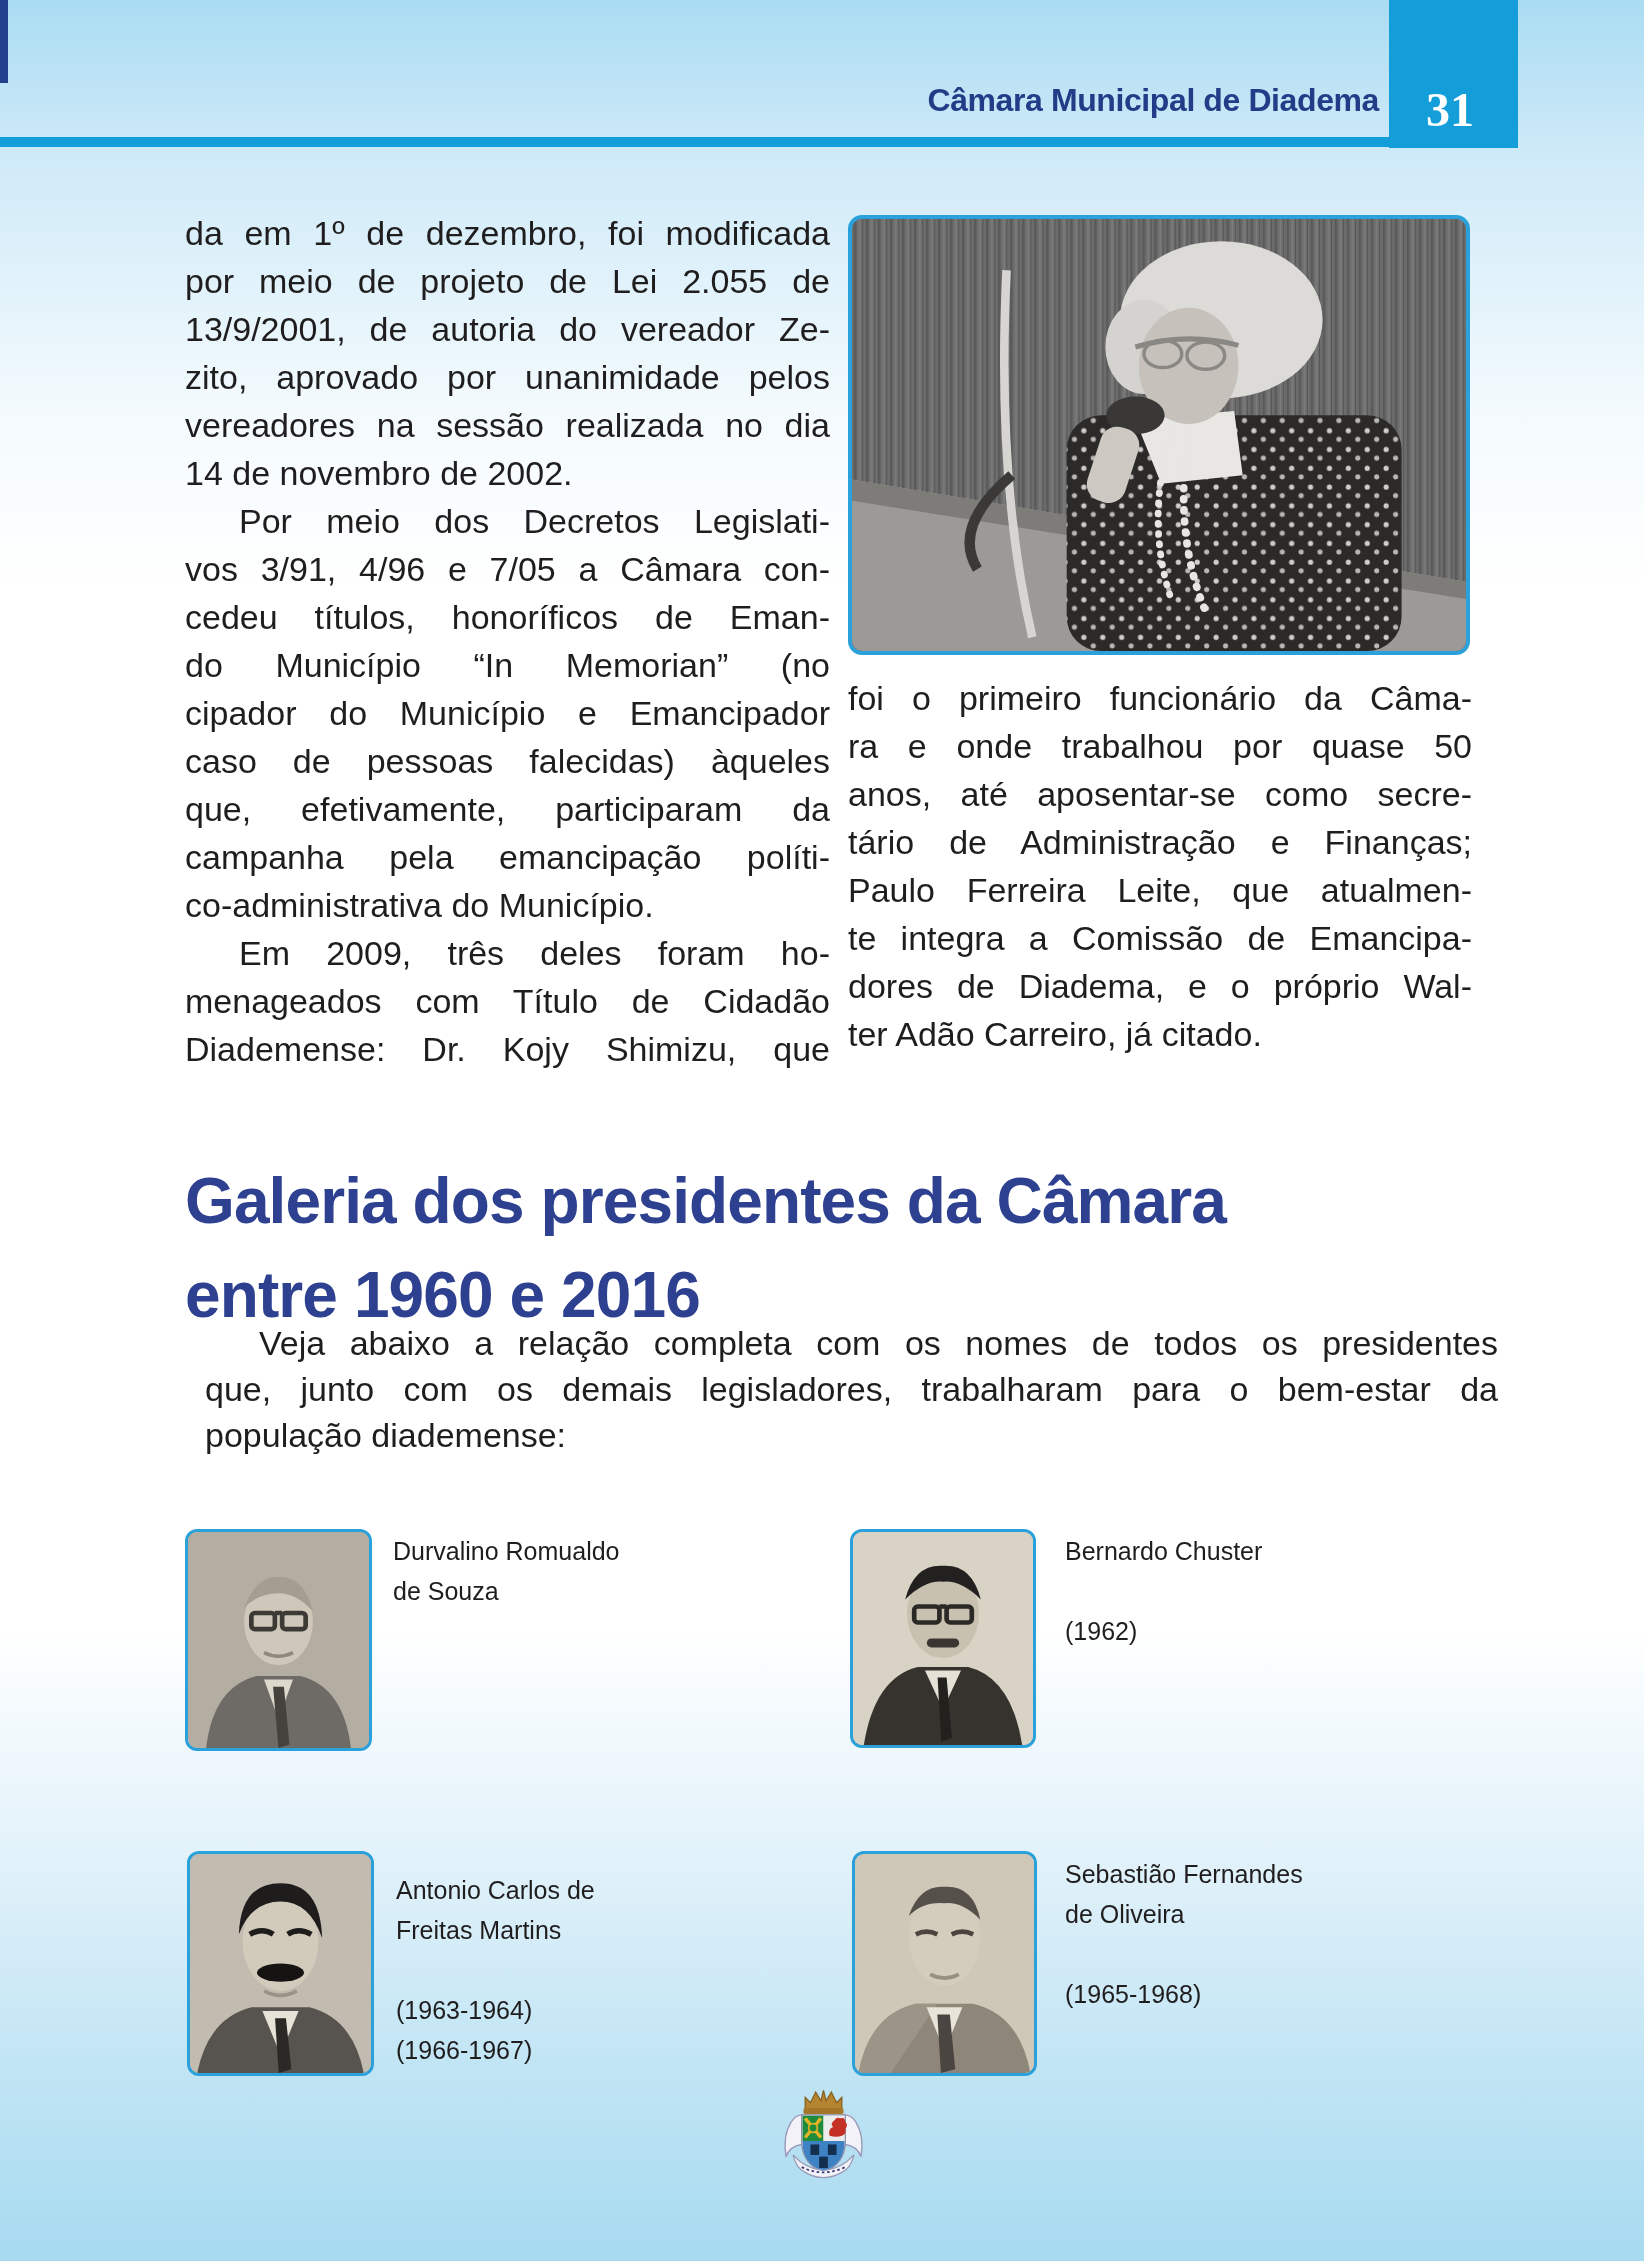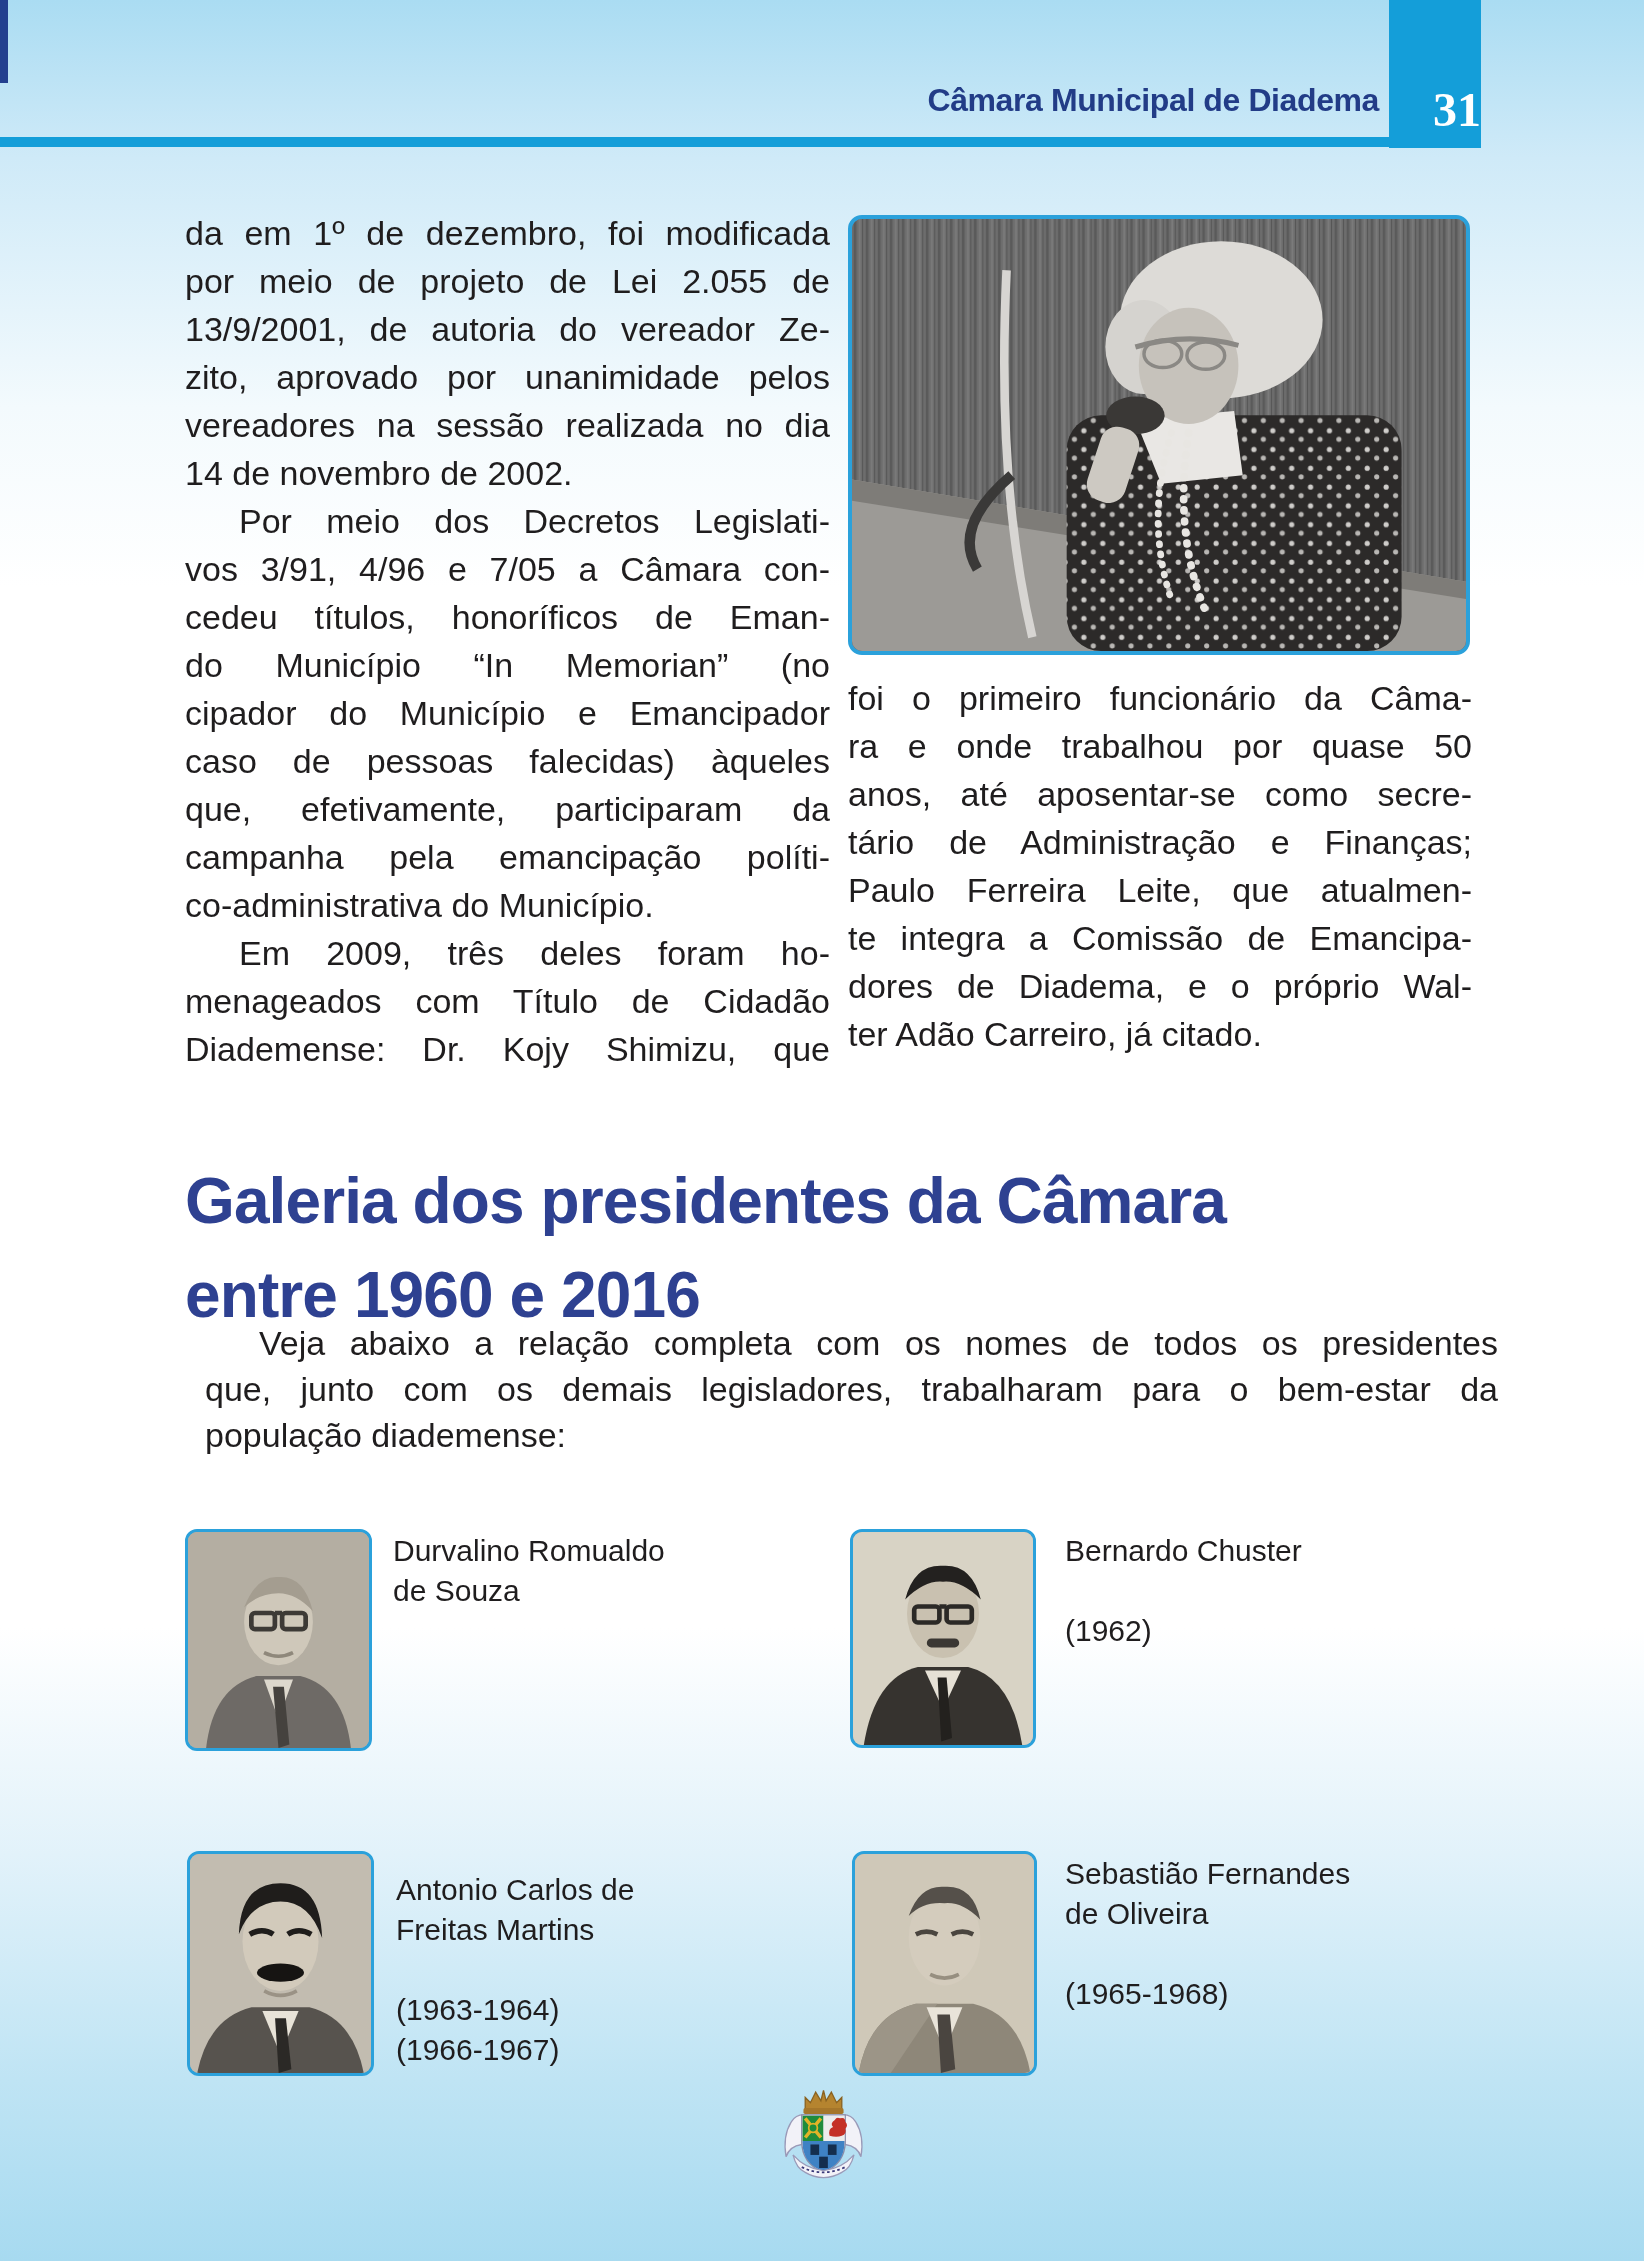--- a/index.html
+++ b/index.html
@@ -2,42 +2,42 @@
 <html style="font-size:14px"><head>
 <meta charset="utf-8">
 <style>
   html,body{margin:0;padding:0;}
   body{width:1645px;height:2261px;font-family:"Liberation Sans",sans-serif;}
   .page{position:relative;width:1645px;height:2261px;overflow:hidden;
     background:linear-gradient(180deg,#aadcf2 0%,#cfeaf8 7%,#f3fafd 18%,#ffffff 26%,#ffffff 72%,#e2f2fa 82%,#bfe4f4 92%,#a7daf0 100%);}
   .corner-mark{position:absolute;left:0;top:0;width:7.8px;height:83px;background:#23408f;}
   .header-title{position:absolute;right:266px;top:82px;font-size:32px;font-weight:700;color:#223c87;letter-spacing:-0.4px;}
   .page-tab{position:absolute;left:1389px;top:0;width:92px;height:148px;background:#149ed9;
-    display:flex;align-items:flex-end;justify-content:flex-end;}
+    display:flex;align-items:flex-end;justify-content:flex-start;padding-left:37px;}
   .page-tab span{font-family:"Liberation Serif",serif;font-weight:700;font-size:48px;color:#ffffff;line-height:1;padding-bottom:14px;}
   .header-rule{position:absolute;left:0;top:137px;width:1389px;height:10.4px;background:#149ed9;}
   .col{position:absolute;color:#1f1d1e;font-size:34px;line-height:48px;}
   .tline{height:48px;overflow:hidden;text-align:justify;text-align-last:justify;}
   .tline.last{text-align-last:left;}
   .tline.ind{text-indent:54px;}
   .col-left{left:185px;top:209px;width:645px;}
   .col-right-text{left:848px;top:674px;width:624px;}
   .photo-top{position:absolute;left:848px;top:215px;width:622px;height:440px;margin:0;
     border:4.3px solid #2ba1db;border-radius:14px;overflow:hidden;box-sizing:border-box;background:#6a6a6a;}
   .photo-top svg{display:block;width:100%;height:100%;}
   .section-heading{position:absolute;left:185px;top:1111px;font-size:64px;line-height:94px;font-weight:700;color:#2e4191;letter-spacing:-0.9px;}
   .intro{left:185px;top:1320px;width:1293px;line-height:46px;margin-left:20px;}
   .intro .tline{height:46px;}
   .gallery-photo{position:absolute;margin:0;border:3.5px solid #2ba1db;border-radius:12px;overflow:hidden;box-sizing:border-box;background:#b9b3a8;}
   .gallery-photo svg{display:block;width:100%;height:100%;}
   .g1{left:185px;top:1529px;width:187px;height:222px;}
   .g2{left:850px;top:1529px;width:186px;height:219px;}
   .g3{left:187px;top:1851px;width:187px;height:225px;}
   .g4{left:852px;top:1851px;width:185px;height:225px;}
-  .gallery-text{position:absolute;color:#1f1d1e;font-size:30px;line-height:40px;}
+  .gallery-text{position:absolute;color:#1f1d1e;font-size:25px;line-height:40px;}
   .t1{left:393px;top:1531px;width:452px;}
   .t2{left:1065px;top:1531px;width:452px;}
   .t3{left:396px;top:1854px;width:452px;margin-top:16px;}
   .t4{left:1065px;top:1854px;width:452px;}
   .gline{height:40px;white-space:nowrap;}
   .crest{position:absolute;left:779px;top:2087px;width:89px;height:108px;}
   .crest svg{display:block;width:100%;height:100%;}
 </style>
 </head>
 <body>

